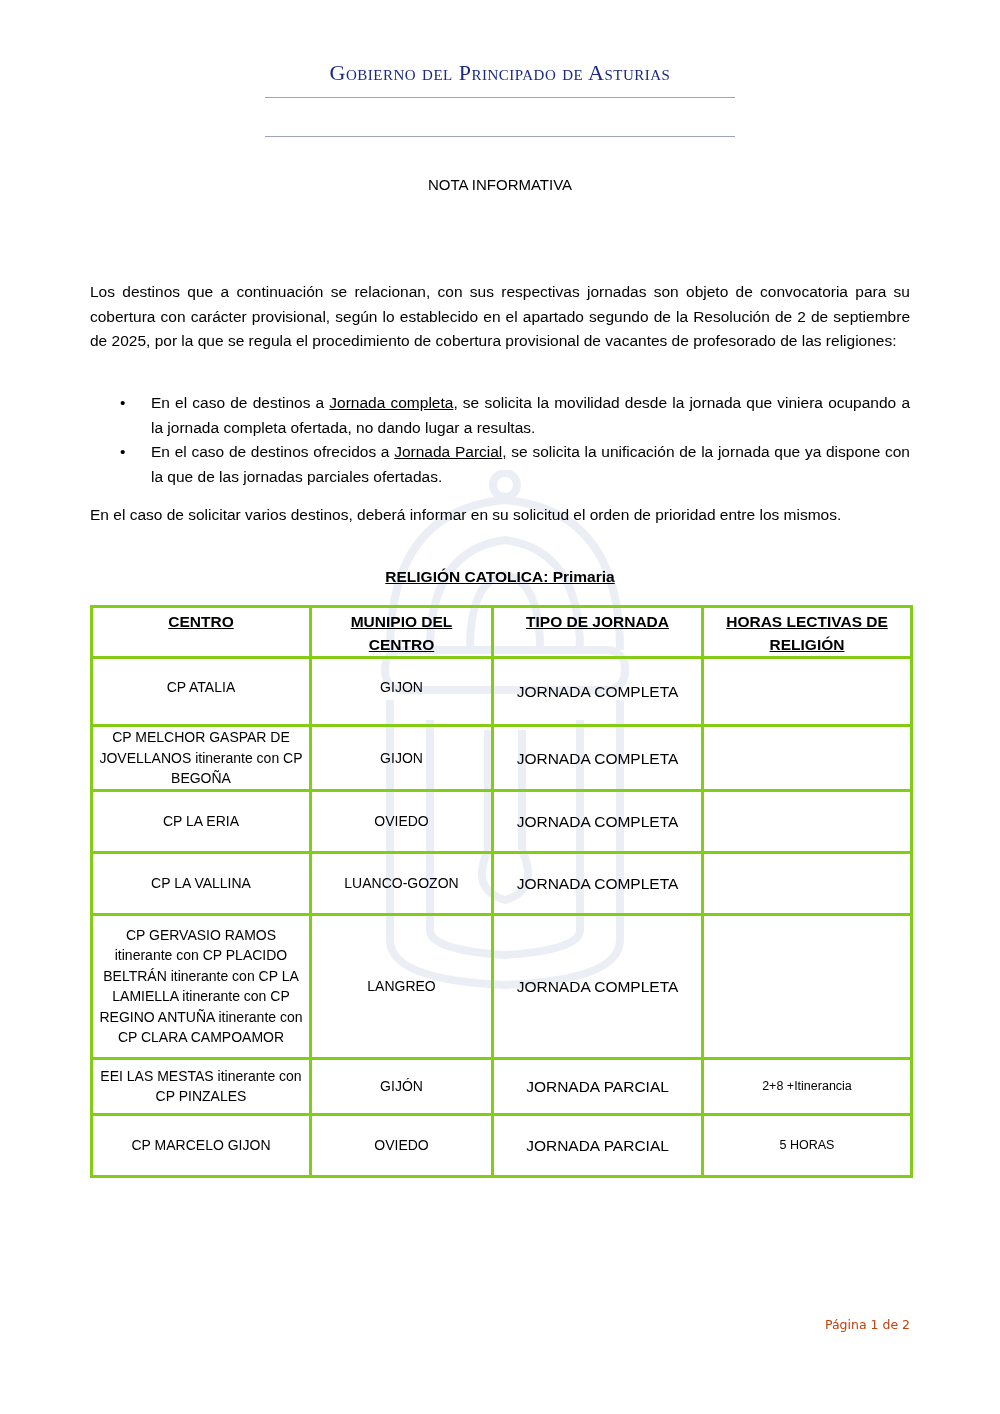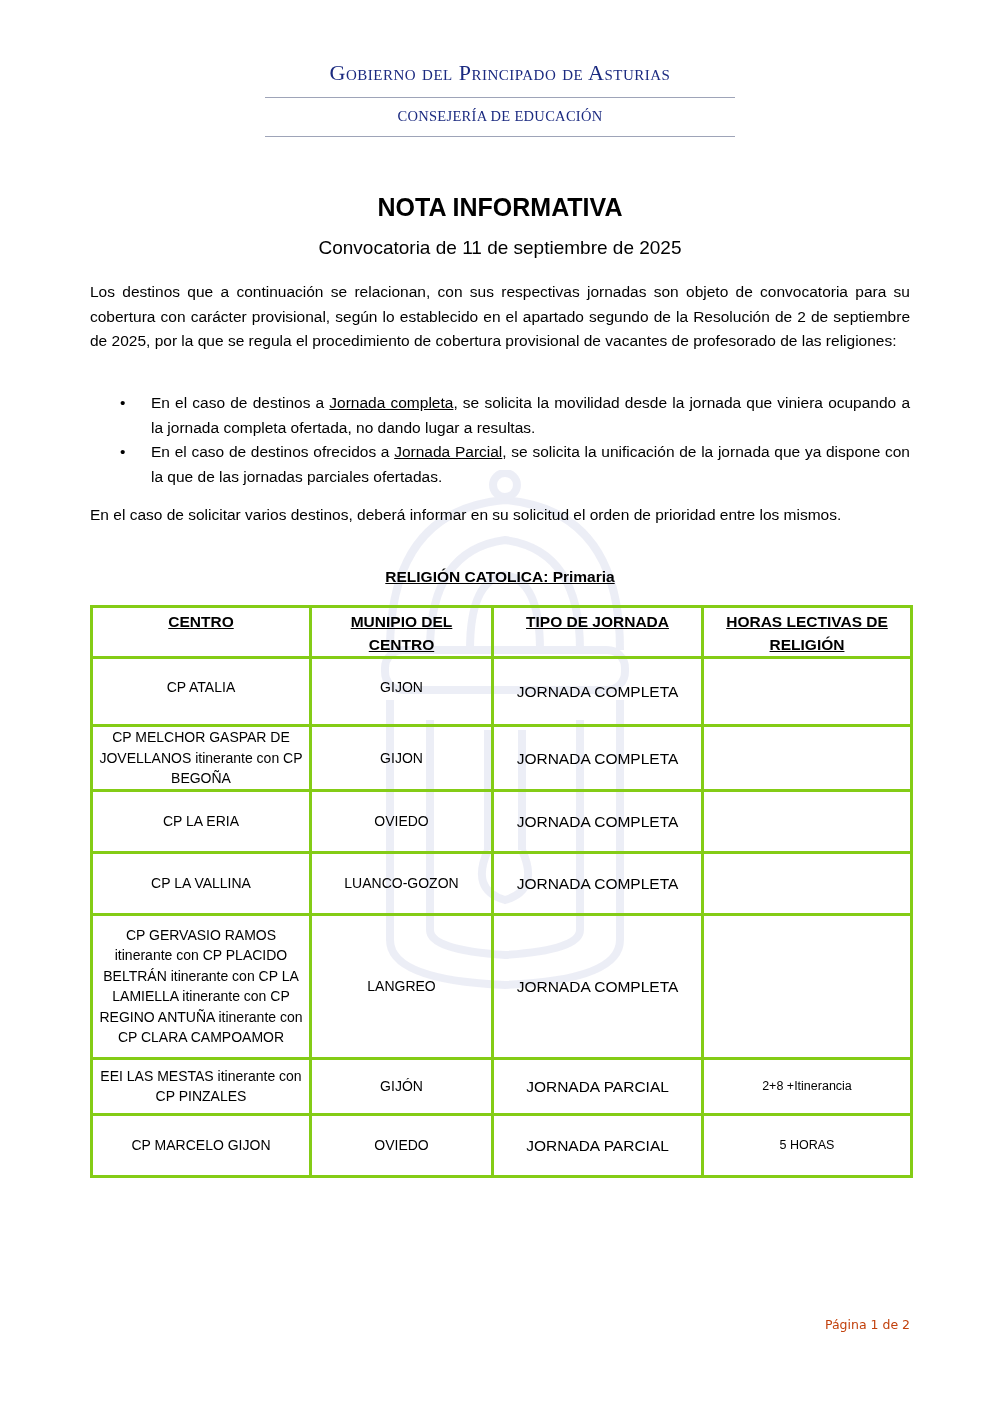--- a/index.html
+++ b/index.html
@@ -13,21 +13,21 @@
               letter-spacing: 0.5px; font-variant: small-caps; }
   .lh-rule1 { position: absolute; left: 265px; top: 97px; width: 470px; height: 1px; background: #9ea4b8; }
   .lh-sub { position: absolute; left: 265px; top: 108px; width: 470px; text-align: center;
             font-family: "Liberation Serif", serif; color: #1b2a80; font-size: 14.5px; letter-spacing: 0.3px; }
   .lh-rule2 { position: absolute; left: 265px; top: 136px; width: 470px; height: 1px; background: #9ea4b8; }
 
   
   .watermark { position: absolute; left: 370px; top: 470px; width: 270px; height: 520px; opacity: 0.09; }
 
   .heading { position: absolute; left: 90px; width: 820px; text-align: center; }
-  .h1 { top: 193px; font-weight: bold; font-size: 25px; }
+  .h1 { top: 176px; font-weight: normal; font-size: 15px; }
   .h2 { top: 237px; font-size: 19px; }
 
   .para { position: absolute; left: 90px; width: 820px; font-size: 15.5px; line-height: 24.5px;
           text-align: justify; }
   .p1 { top: 280px; }
   .bullets { position: absolute; left: 90px; top: 391px; width: 820px; margin: 0; padding: 0; list-style: none;
              font-size: 15.5px; line-height: 24.5px; }
   .bullets li { position: relative; padding-left: 61px; text-align: justify; }
   .bullets li .dot { position: absolute; left: 30px; top: 0; }
   .u { text-decoration: underline; }
@@ -49,36 +49,34 @@
   .footer { position: absolute; left: 790px; top: 1317px; width: 120px; text-align: right;
             color: #c2410c; font-size: 12.5px; font-family: "DejaVu Sans", sans-serif; }
 </style>
 </head>
 <body>
 
 <div class="page">
 
   <div class="lh-title">Gobierno del Principado de Asturias</div>
   <div class="lh-rule1"></div>
-  <div class="lh-sub">CONSEJERÍA DE EDUCACIÓN</div>
   <div class="lh-rule2"></div>
 
   <svg class="watermark" viewBox="0 0 270 520" fill="none" stroke="#3a4aa0" stroke-width="8">
     <path d="M20 180 Q20 40 135 30 Q250 40 250 180"></path>
     <path d="M60 180 Q60 80 135 70 Q210 80 210 180"></path>
     <path d="M100 180 Q100 110 135 105 Q170 110 170 180"></path>
     <circle cx="135" cy="15" r="12"></circle>
     <rect x="15" y="180" width="240" height="40" rx="18"></rect>
     <path d="M20 230 L20 470 Q20 510 135 515 Q250 510 250 470 L250 230"></path>
     <path d="M60 250 L60 460 Q60 480 135 485 Q210 480 210 460 L210 250"></path>
     <path d="M118 260 L118 380 M152 260 L152 380 M118 380 Q100 420 135 430 Q170 420 152 380"></path>
   </svg>
 
   <div class="heading h1">NOTA INFORMATIVA</div>
-  <div class="heading h2">Convocatoria de 11 de septiembre de 2025</div>
 
   <div class="para p1">Los destinos que a continuación se relacionan, con sus respectivas jornadas son objeto de convocatoria para su cobertura con carácter provisional, según lo establecido en el apartado segundo de la Resolución de 2 de septiembre de 2025, por la que se regula el procedimiento de cobertura provisional de vacantes de profesorado de las religiones:</div>
 
   <ul class="bullets">
     <li>
       <span class="dot">•</span>
       <span>En el caso de destinos a </span><span class="u">Jornada completa</span><span>, se solicita la movilidad desde la jornada que viniera ocupando a la jornada completa ofertada, no dando lugar a resultas.</span>
     </li>
     <li>
       <span class="dot">•</span>

